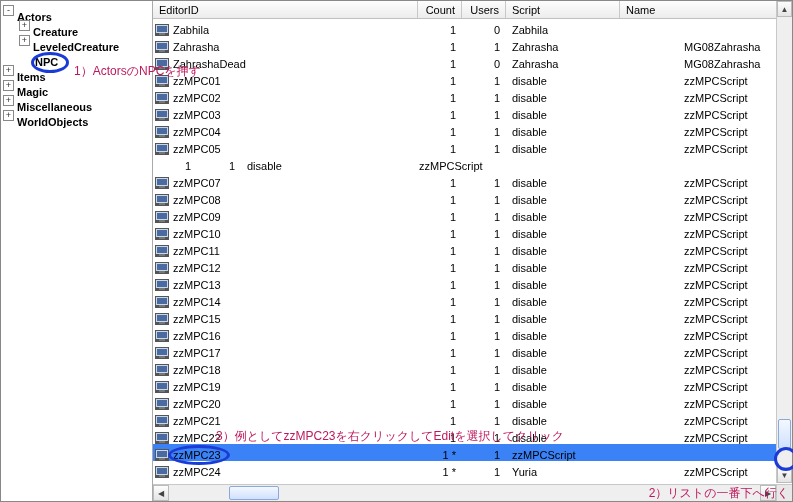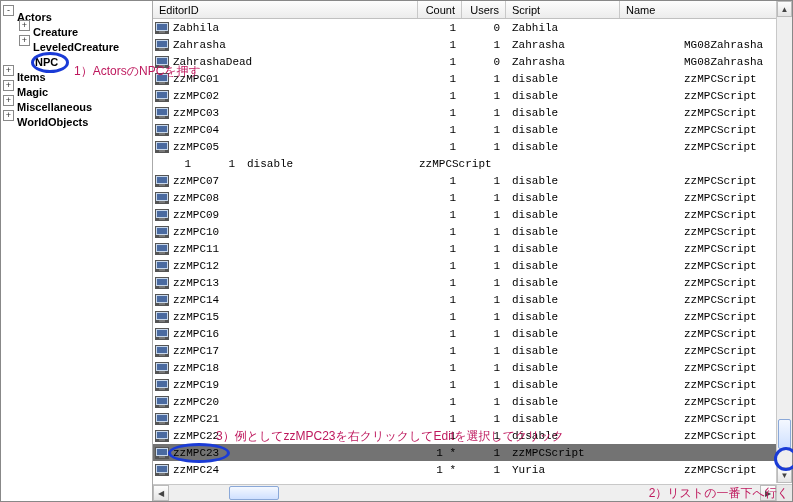--- a/index.html
+++ b/index.html
@@ -87,24 +87,23 @@
   .col-name   { width: 172px; }
   .col-script { flex: 1; }
   .list-body {
     flex: 1;
     overflow: hidden;
     position: relative;
   }
   .row {
     display: flex;
     height: 17px;
-    align-items: center;
-    font-family: Liberation Mono, monospace;
-  }
-  .row.selected { background: #737373; }
+    align-items: flex-end;
+  }
+  .row.selected { background: #3b82f6; }
   .cell {
     padding: 0 6px;
     font-size: 11px;
     overflow: hidden;
     white-space: nowrap;
   }
   .cell.col-count, .cell.col-users { text-align: right; }
   .row-icon {
     width: 14px; height: 12px;
     margin-left: 2px; margin-right: 4px;

